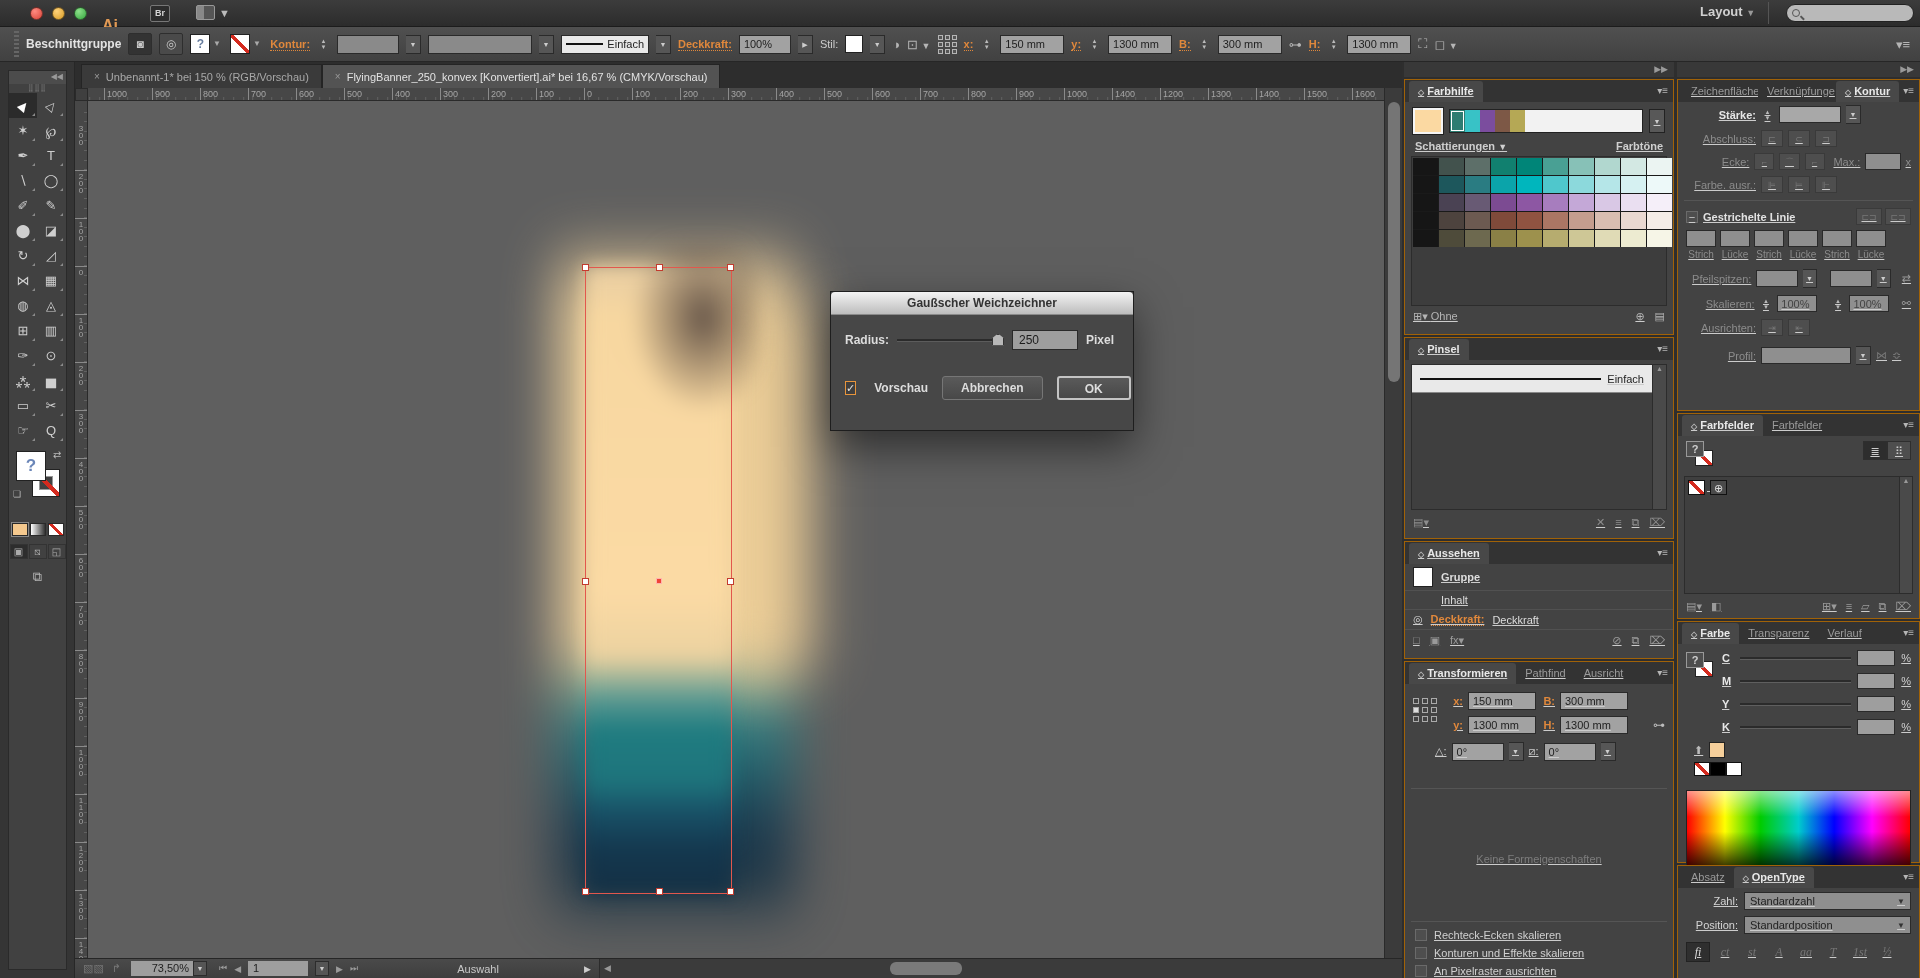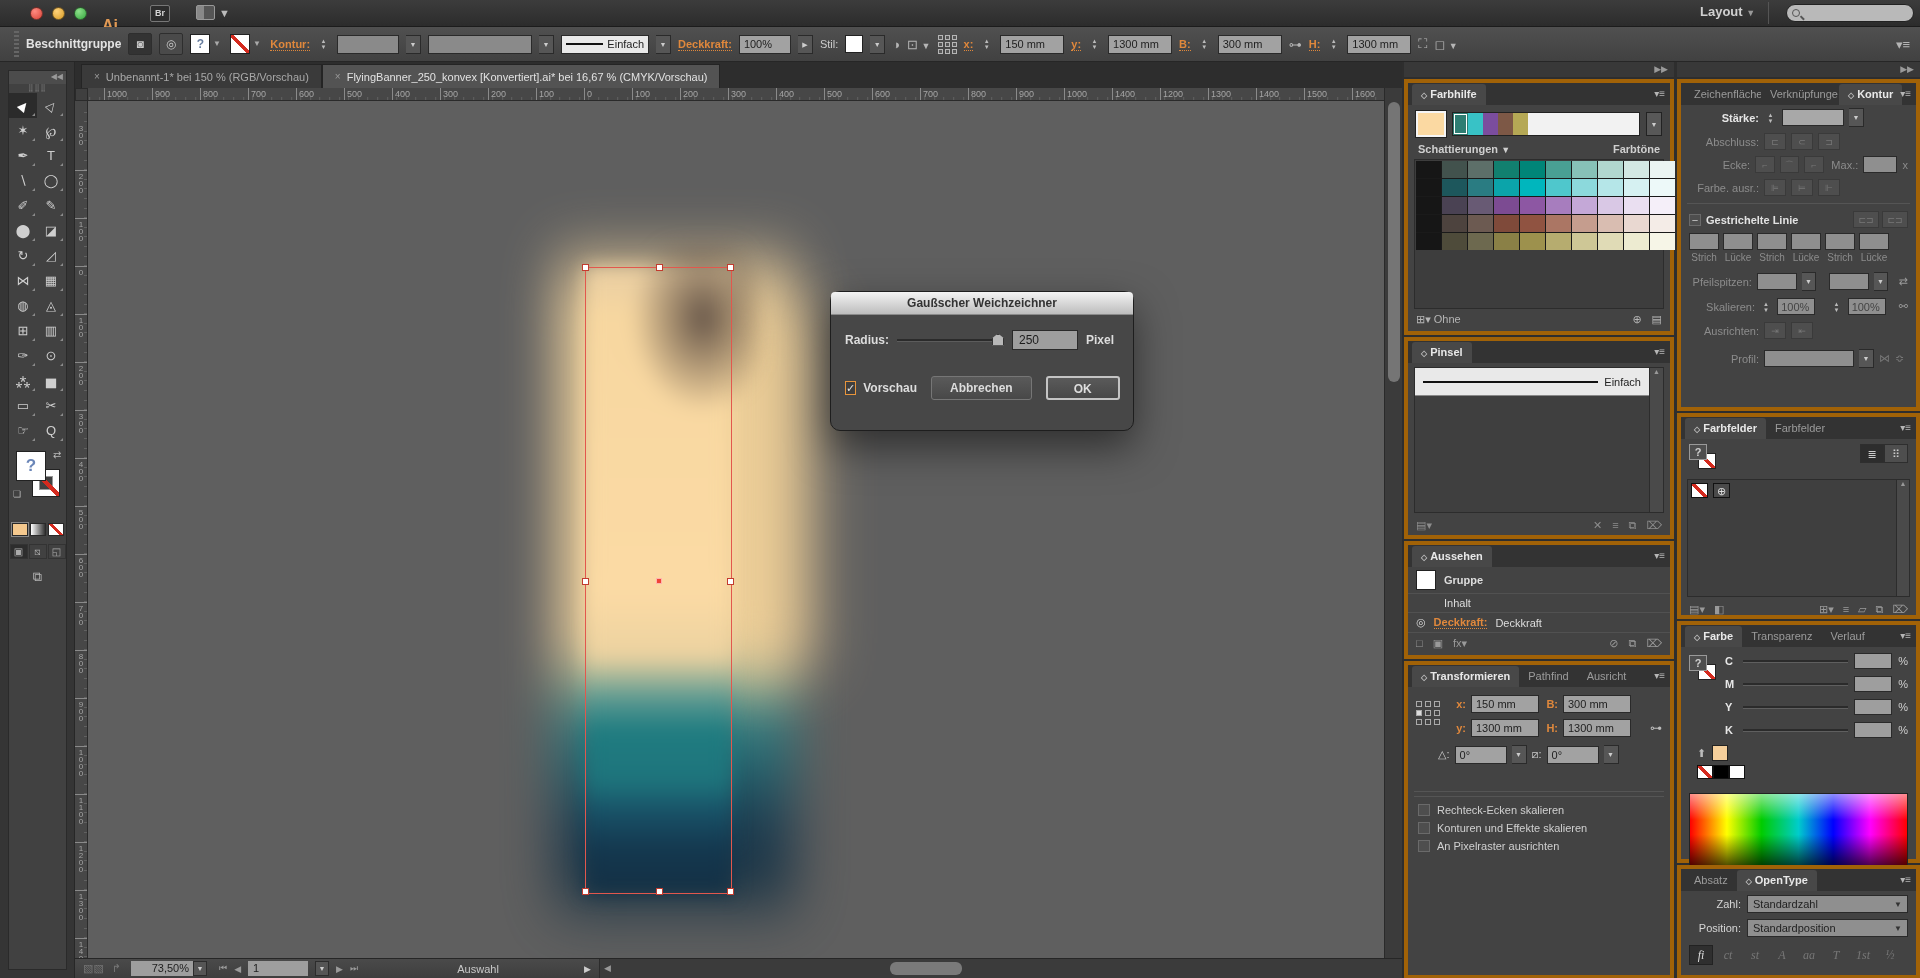--- a/index.html
+++ b/index.html
@@ -92,31 +92,31 @@
 .art-glow{position:absolute;left:468px;top:130px;width:238px;height:700px;filter:blur(26px);opacity:.9;
  background:linear-gradient(180deg,rgba(95,95,95,0) 0%,rgba(246,215,160,.65) 5%,#f6d7a0 10%,#f8d9a1 60%,#2c8084 70%,#1d5e6b 78%,#16384f 84%,#132f41 93%,rgba(95,95,95,0) 100%);}
 .art-glow2{position:absolute;left:640px;top:200px;width:88px;height:370px;background:#f6d396;background:#f6d396;filter:blur(30px);opacity:.55;}
 .art-main{position:absolute;left:497px;top:166px;width:147px;height:627px;filter:blur(9px);
  background:linear-gradient(180deg,#e8cda2 0%,#f7d7a0 8%,#fbdaa4 52%,#ecd2a0 62%,#5a9890 69%,#1f7c80 74%,#1e747c 82%,#185066 87%,#14374e 93%,#143044 100%);}
 .art-blob{position:absolute;left:32%;top:-4%;width:88%;height:27%;background:radial-gradient(ellipse at 55% 45%,rgba(95,79,68,.95),rgba(95,79,68,0) 72%);}
 .art-sel{position:absolute;left:497px;top:166px;width:147px;height:627px;border:1px solid #e2574d;}
 .hnd{position:absolute;width:7px;height:7px;background:#fff;border:1px solid #c23b2e;}
 .ctr{position:absolute;left:70px;top:310px;width:6px;height:6px;background:#ef4437;border:1px solid #ffb4ac;}
 
-.dialog{position:absolute;left:742px;top:190px;width:304px;height:140px;background:#474747;border:1px solid #1e1e1e;border-radius:10px;box-shadow:0 16px 40px rgba(0,0,0,.5);}
+.dialog{position:absolute;left:742px;top:190px;width:304px;height:140px;background:#474747;border:1px solid #1e1e1e;border-radius:0;box-shadow:0 16px 40px rgba(0,0,0,.5);}
 .dlg-title{height:23px;background:linear-gradient(#f4f4f4,#bdbdbd);border-radius:4px 4px 0 0;border-bottom:1px solid #8a8a8a;color:#333;font-weight:bold;font-size:12px;text-align:center;line-height:22px;}
 .dlg-row1{position:absolute;left:0;top:38px;width:100%;display:flex;align-items:center;padding:0 14px;}
 .dlg-lab{color:#ddd;font-weight:bold;font-size:12px;}
 .dlg-track{width:105px;height:3px;background:#2b2b2b;border-bottom:1px solid #5c5c5c;margin-left:8px;position:relative;}
 .dlg-thumb{position:absolute;right:-2px;top:-5px;width:12px;height:12px;background:#b8b8b8;border:1px solid #333;clip-path:polygon(50% 0,100% 40%,100% 100%,0 100%,0 40%);}
 .dlg-val{width:66px;height:20px;background:#9e9e9e;border:1px solid #2a2a2a;color:#1c1c1c;font-size:12px;padding:2px 6px;margin-left:10px;}
 .dlg-unit{color:#ddd;font-weight:bold;font-size:12px;margin-left:8px;}
 .dlg-row2{position:absolute;left:0;top:84px;width:100%;display:flex;align-items:center;padding:0 14px;}
 .chk{width:14px;height:14px;background:#3f3f3f;border:1.5px solid #e8953c;color:#e5e5e5;font-size:11px;line-height:12px;text-align:center;}
-.dlg-chklab{color:#ddd;font-weight:bold;font-size:12px;margin-left:7px;}
+.dlg-chklab{color:#ddd;font-weight:bold;font-size:12px;margin-left:18px;}
 .dlg-btn{height:24px;background:linear-gradient(#5a5a5a,#484848);border:1px solid #767676;border-radius:3px;color:#ddd;font-weight:bold;font-size:12px;padding:0 18px;line-height:22px;text-align:center;}
 .dlg-btn.cancel{margin-left:14px;}
 .dlg-btn.ok{margin-left:14px;border:2px solid #c4c4c4;padding:0 26px;}
 
 .statusbar{position:absolute;left:75px;top:958px;width:1327px;height:20px;background:linear-gradient(#4a4a4a,#3e3e3e);border-top:1px solid #262626;display:flex;align-items:center;font-size:10px;color:#bbb;}
 .sb-ic{margin-left:8px;color:#777;font-size:11px;}
 .sb-zoom{margin-left:10px;width:62px;height:15px;background:#9e9e9e;color:#1e1e1e;font-size:11px;text-align:right;padding:0 4px;line-height:15px;}
 .sb-dd{width:14px;height:15px;background:#555;border:1px solid #2c2c2c;color:#ccc;font-size:7px;text-align:center;line-height:14px;}
 .sb-nav{margin-left:12px;color:#9a9a9a;font-size:9px;display:flex;gap:7px;align-items:center;}
 .sb-art{width:60px;height:15px;background:#9e9e9e;color:#1e1e1e;padding:0 5px;line-height:15px;font-size:11px;}
@@ -124,21 +124,21 @@
 .sb-next{color:#ccc;font-size:9px;margin-left:6px;}
 .hscroll{flex:1;height:100%;margin-left:8px;border-left:1px solid #2c2c2c;position:relative;background:#3b3b3b;}
 .hs-ar{position:absolute;top:4px;color:#999;font-size:9px;}
 .hthumb{position:absolute;left:290px;top:3px;width:72px;height:13px;background:#7a7a7a;border-radius:6px;}
 
 .dock{position:absolute;left:1402px;top:62px;width:518px;height:916px;background:#2e2e2e;}
 .col{position:absolute;top:0;display:flex;flex-direction:column;gap:2px;}
 .col1{left:2px;width:270px;}
 .col2{left:275px;width:243px;}
 .collapse{height:15px;text-align:right;color:#9a9a9a;font-size:9px;padding-right:6px;line-height:14px;background:#383838;}
-.panel{background:#434343;border:4px solid #a16207;}
+.panel{background:#434343;border:1px solid #a16207;text-decoration:underline;}
 .ptabs{height:22px;background:#333;display:flex;align-items:flex-end;padding-left:4px;position:relative;}
 .ptab{height:21px;padding:0 9px;line-height:21px;color:#9b9b9b;font-size:11px;white-space:nowrap;overflow:hidden;}
 .ptab.active{background:#484848;color:#e8e8e8;font-weight:bold;border-radius:3px 3px 0 0;}
 .ptab.active:before{content:"◇";font-size:8px;margin-right:3px;color:#bbb;}
 .pmenu{position:absolute;right:5px;top:5px;color:#b5b5b5;font-size:10px;}
 .pbody{position:relative;}
 
 .fh-row1{display:flex;align-items:center;gap:6px;padding:6px 8px 4px;}
 .fh-base{width:30px;height:26px;border:2px solid #f5f5f5;outline:1px solid #222;}
 .fh-harm{flex:1;height:24px;background:#f2f2f2;border:1px solid #222;display:flex;}
@@ -766,20 +766,21 @@
           <div class="tf-ang">
             <span>△:</span>
             <span class="tf-f" style="width:52px">0°</span>
             <span class="dd-ar">▼</span>
             <span>⧄:</span>
             <span class="tf-f" style="width:52px">0°</span>
             <span class="dd-ar">▼</span>
           </div>
         </div>
         <div class="tf-sep"></div>
+        <div class="tf-empty">Keine Formeigenschaften</div>
         <div class="tf-sep"></div>
         <div id="tf-checks">
             <div class="tf-chk">
               <span class="tf-box"></span>
               <span>Rechteck-Ecken skalieren</span>
             </div>
             <div class="tf-chk">
               <span class="tf-box"></span>
               <span>Konturen und Effekte skalieren</span>
             </div>

